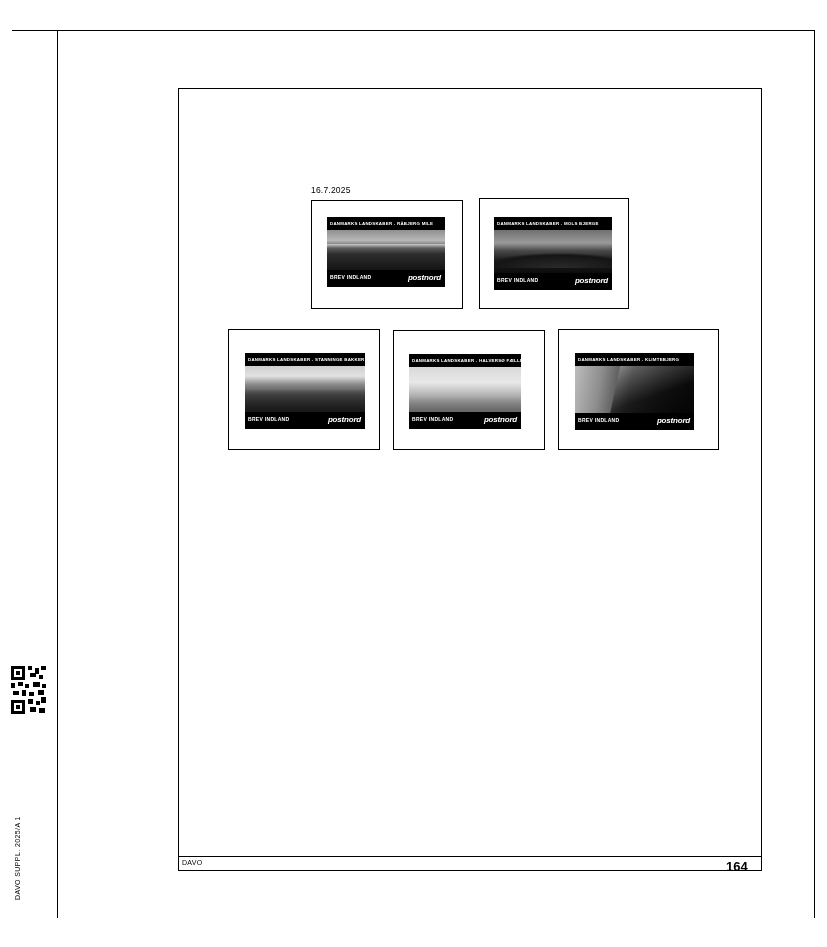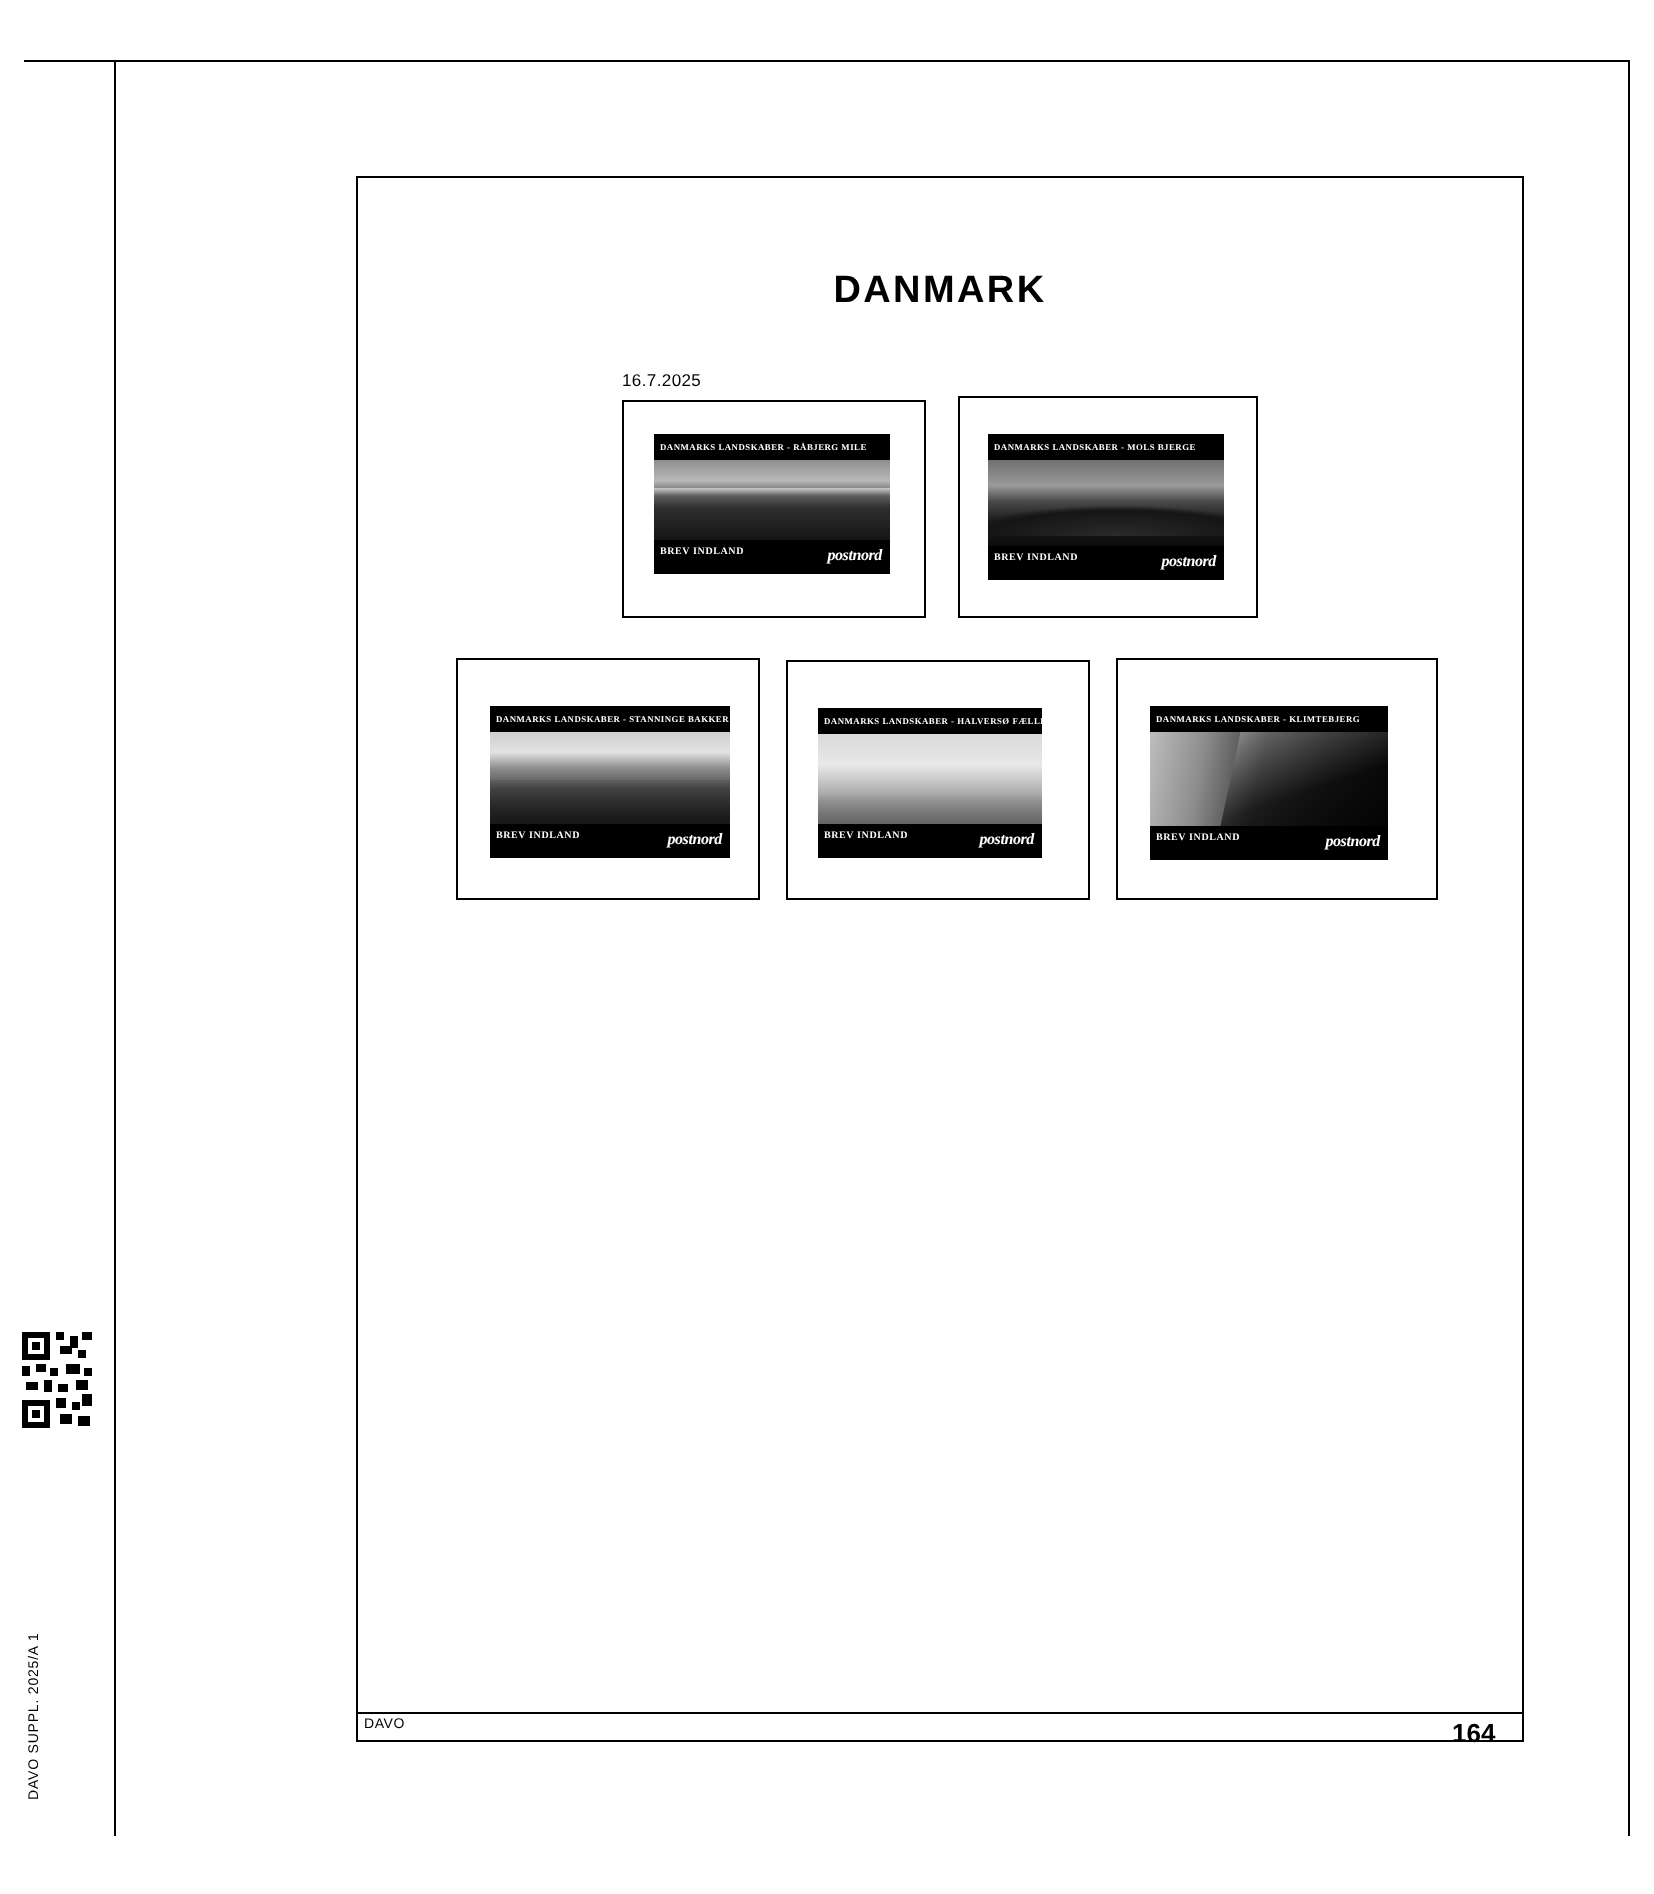--- a/index.html
+++ b/index.html
@@ -85,21 +85,20 @@
   .stamp-frame {
     position: absolute;
     border: 1px solid #000;
     box-sizing: border-box;
     background: #ffffff;
   }
   .stamp-img {
     position: absolute;
     overflow: hidden;
     background: #7f1d1d;
-    font-family: Liberation Serif, serif;
   }
 
   
   .frame-r1c1 { left: 132px;  top: 111px; width: 152px; height: 109px; }
   .frame-r1c2 { left: 300px;  top: 109px; width: 150px; height: 111px; }
   
   .frame-r2c1 { left: 49px;   top: 240px; width: 152px; height: 121px; }
   .frame-r2c2 { left: 214px;  top: 241px; width: 152px; height: 120px; }
   .frame-r2c3 { left: 379px;  top: 240px; width: 161px; height: 121px; }
 
@@ -301,21 +300,20 @@
     <div class="qr-cell" style="left:17px; top:33px; width:5px;  height:5px;"></div>
     <div class="qr-cell" style="left:25px; top:35px; width:4px;  height:4px;"></div>
     <div class="qr-cell" style="left:30px; top:31px; width:5px;  height:6px;"></div>
     <div class="qr-cell" style="left:19px; top:41px; width:6px;  height:5px;"></div>
     <div class="qr-cell" style="left:28px; top:42px; width:6px;  height:5px;"></div>
   </div>
 
   <div class="side-code">DAVO SUPPL. 2025/A 1</div>
 
   <div class="album-page">
-    <div class="country-title">DANMARK</div>
     <div class="issue-date">16.7.2025</div>
 
     <div class="stamp-frame frame-r1c1"></div>
     <div class="stamp-img img-r1c1">
       <div class="st-caption">DANMARKS LANDSKABER - RÅBJERG MILE</div>
       <div class="st-scene">
           <div class="scene-a"></div>
         </div>
       <div class="st-footer">
         <span class="st-brev">BREV INDLAND</span>

